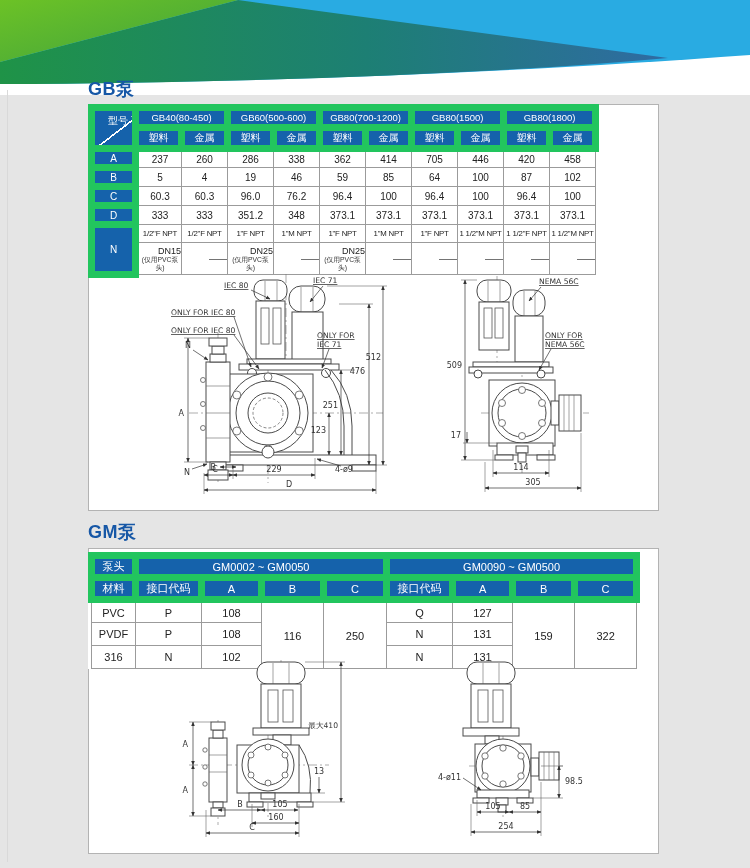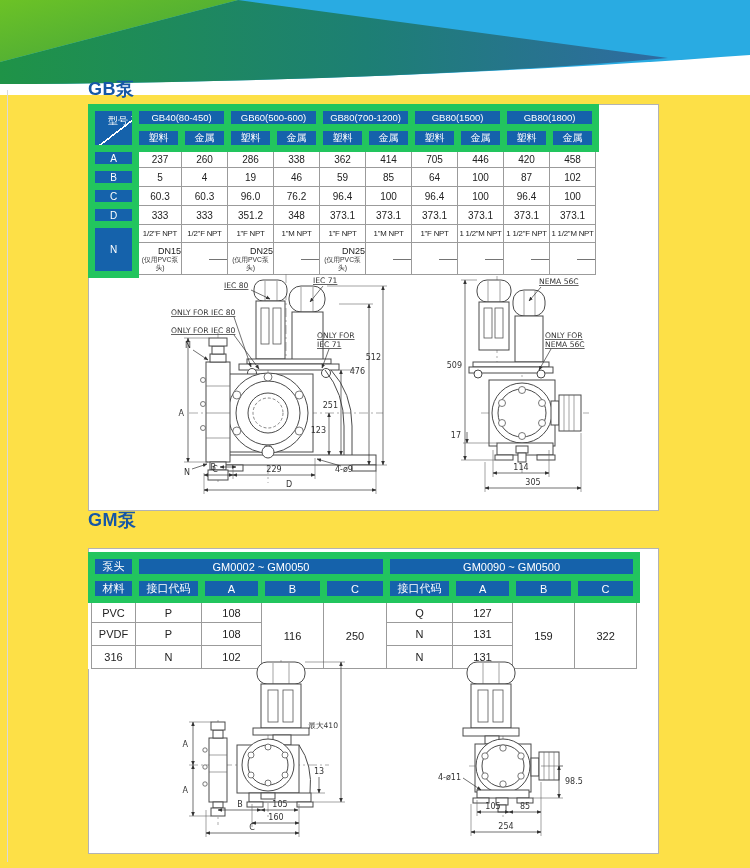--- a/index.html
+++ b/index.html
@@ -1,16 +1,16 @@
 <!DOCTYPE html>
 <html><head>
 <meta charset="utf-8">
 <style>
   html,body { margin:0; padding:0; background:#ffffff; }
-  .page { position:relative; width:750px; height:868px; background:#fde047; overflow:hidden;
+  .page { position:relative; width:750px; height:868px; background:#e5e5e5; overflow:hidden;
           font-family:"Liberation Sans","DejaVu Sans",sans-serif; }
   .pageline { position:absolute; left:7px; top:90px; width:1px; height:772px; background:#d9d9d9; }
   .section-title { position:absolute; font-size:18px; font-weight:bold; color:#1657a6; letter-spacing:0.5px; }
   .frame { position:absolute; border:1px solid #b3b3b3; background:#fff; }
 
   table { border-collapse:collapse; table-layout:fixed; position:absolute; background:#fff; }
   td { padding:0; text-align:center; vertical-align:middle; overflow:hidden; }
   .blue { background:#1562ab; color:#fff; border:7px solid #22c55e; font-weight:normal; }
   .data { border:1px solid #9b9b9b; color:#222; background:#fff; }
 
@@ -384,21 +384,21 @@
         <line class="thin" x1="460" y1="182" x2="460" y2="209"></line>
       <line class="dim" x1="404" y1="205" x2="460" y2="205" marker-start="url(#ar1)" marker-end="url(#ar1)"></line>
       <text x="432" y="202" text-anchor="middle">114</text>
       <line class="thin" x1="396" y1="194" x2="396" y2="224"></line>
         <line class="thin" x1="492" y1="165" x2="492" y2="224"></line>
       <line class="dim" x1="396" y1="220" x2="492" y2="220" marker-start="url(#ar1)" marker-end="url(#ar1)"></line>
       <text x="444" y="217" text-anchor="middle">305</text>
     </g>
   </svg>
 
-  <div class="section-title" style="left:88px;top:508px">GM泵</div>
+  <div class="section-title" style="left:88px;top:520px">GM泵</div>
   <div class="frame" style="left:88px;top:548px;width:569px;height:304px"></div>
 
   <table class="gmt">
     <colgroup>
       <col style="width:44px">
         <col style="width:66px">
         <col style="width:60px">
         <col style="width:62px">
         <col style="width:63px">
       <col style="width:66px">

